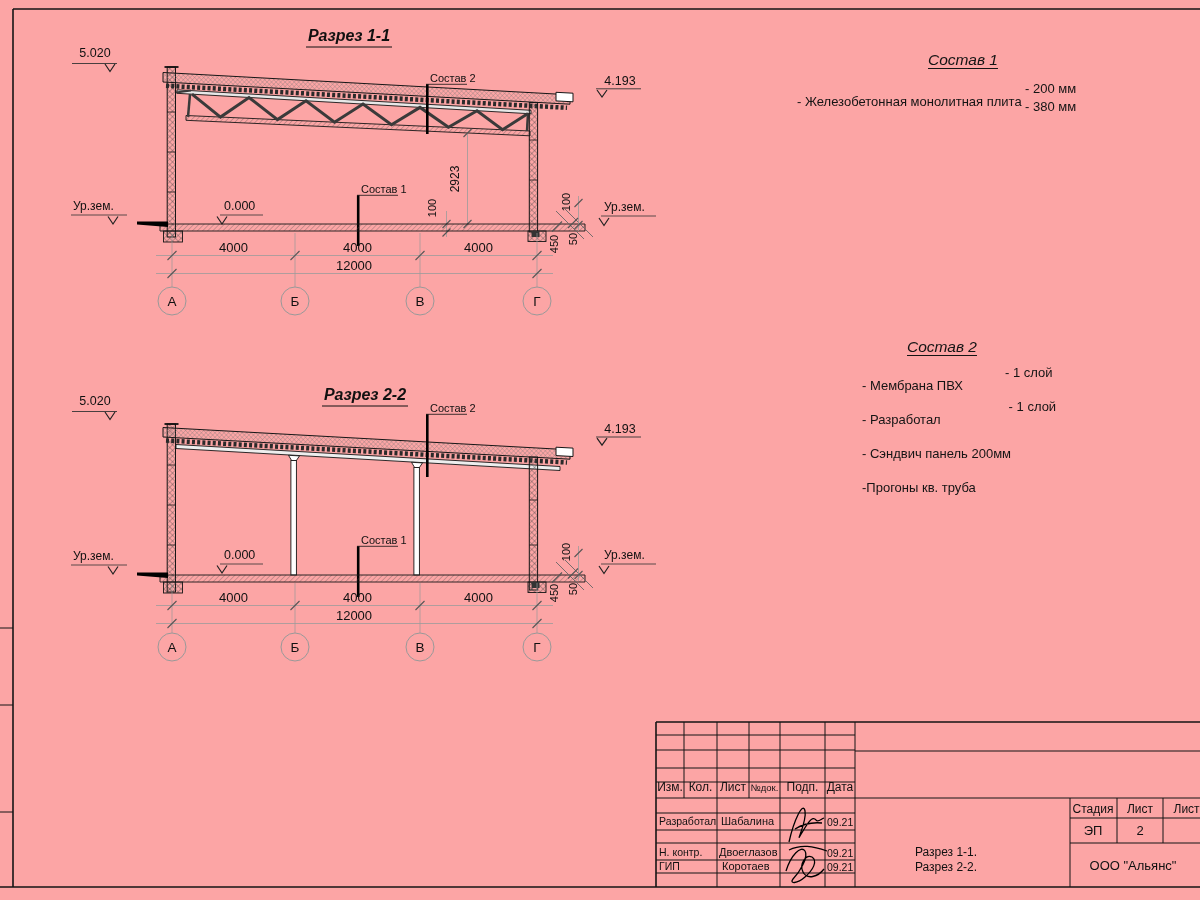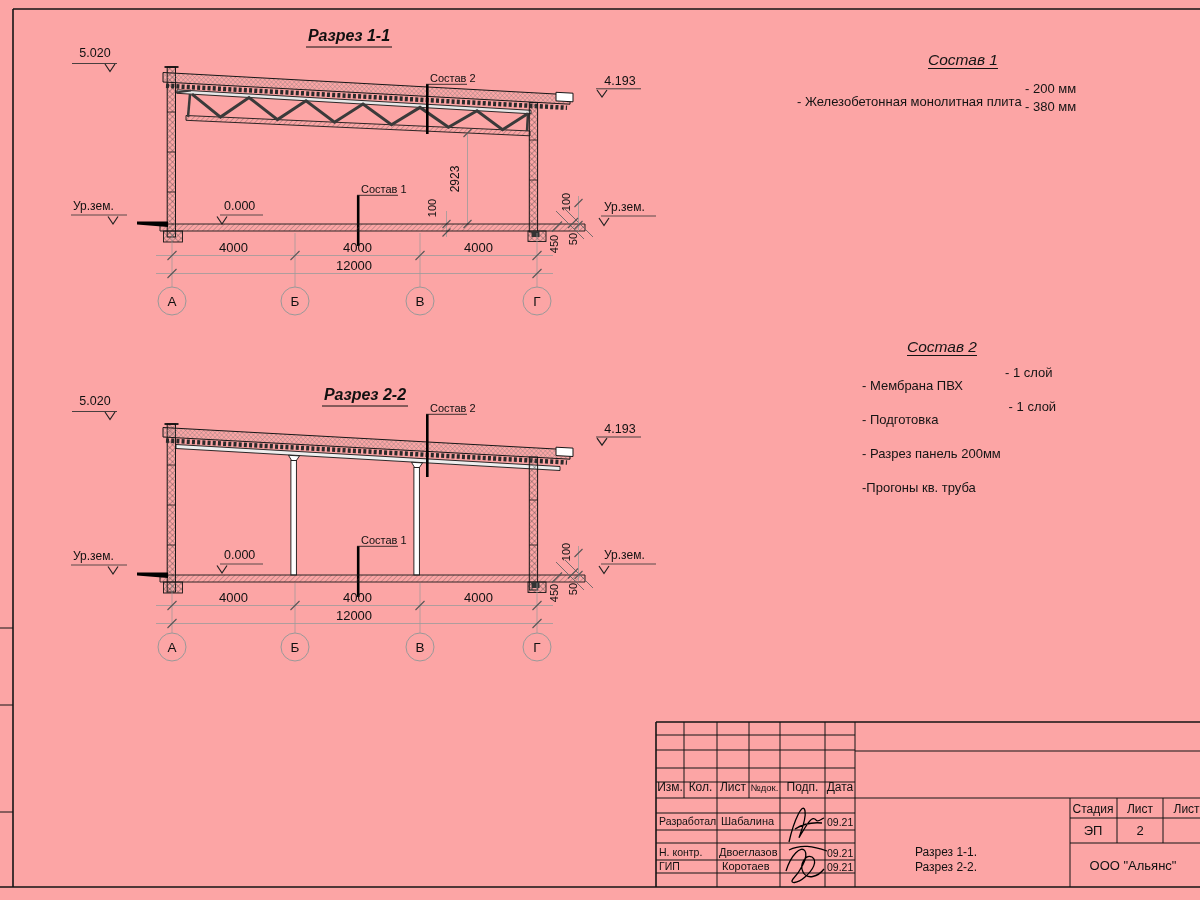--- a/index.html
+++ b/index.html
@@ -380,25 +380,25 @@
   </div>
 </div>
 
 <div class="mat-block" id="sostav2">
   <div class="mat-title">Состав 2</div>
   <div class="m-item">
     <span>- Мембрана ПВХ</span>
     <span class="m-val">- 1 слой</span>
   </div>
   <div class="m-item">
-    <span>- Подготовка</span>
+    <span>- Разработал</span>
     <span class="m-val"> - 1 слой</span>
   </div>
   <div class="m-item">
-    <span>- Разрез панель 200мм</span>
+    <span>- Сэндвич панель 200мм</span>
     <span class="m-val"></span>
   </div>
   <div class="m-item">
     <span>-Прогоны кв. труба</span>
     <span class="m-val"></span>
   </div>
 </div>
 
 </div>
 

